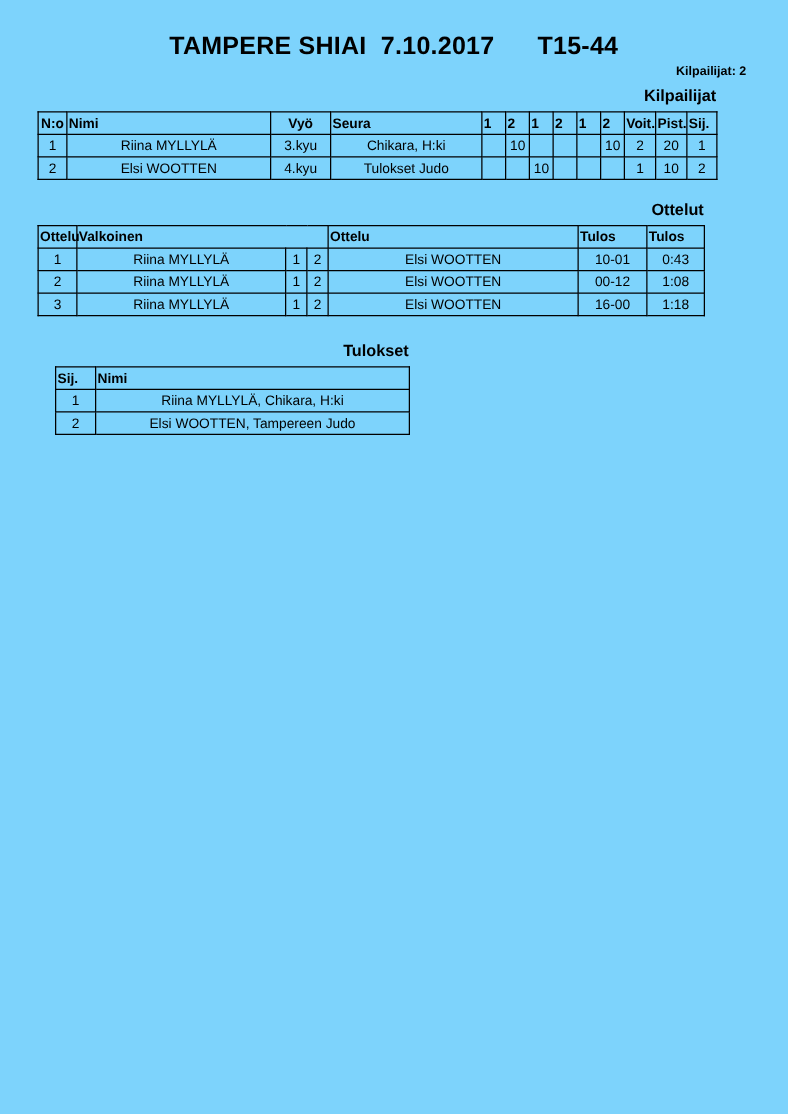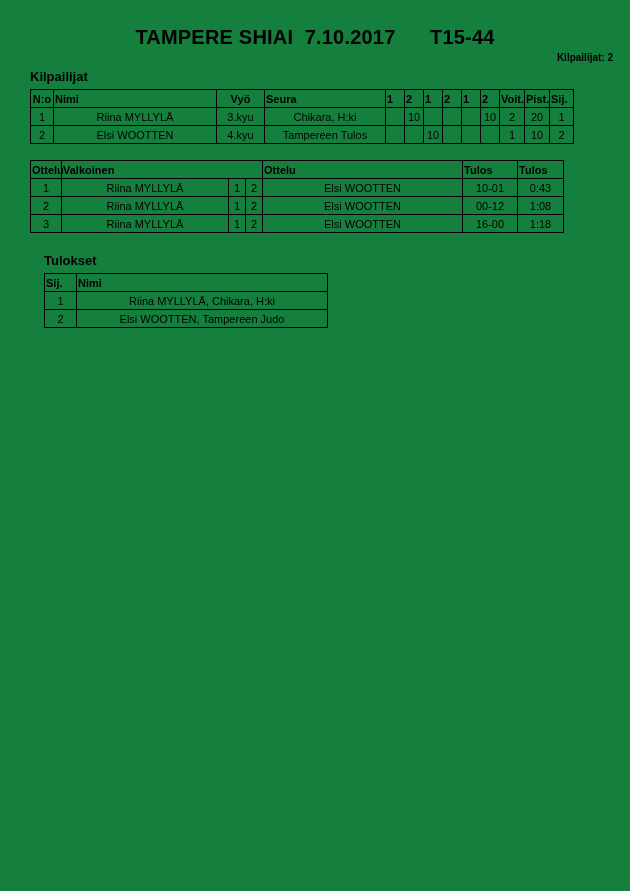--- a/index.html
+++ b/index.html
@@ -1,44 +1,44 @@
 <!DOCTYPE html>
 <html><head>
 <meta charset="utf-8">
 <style>
   html, body { margin: 0; padding: 0; background: #fff; }
   .page {
     position: relative;
     width: 630px;
     height: 891px;
-    background: #15803d;
+    background: #7dd3fc;
     color: #000000;
     font-family: "Liberation Sans", sans-serif;
   }
   .title {
     padding-top: 26px;
     text-align: center;
     font-size: 20px;
     font-weight: bold;
     white-space: pre;
     letter-spacing: 0.2px;
   }
   .participants {
     margin-top: 3px;
-    padding-right: 17px;
+    padding-right: 33px;
     text-align: right;
     font-size: 10px;
     font-weight: bold;
   }
   .section { margin-left: 30px; }
   .sec1 { margin-top: 6px; width: 543px; }
   .sec2 { margin-top: 16px; width: 533px; }
   .sec3 { margin-top: 20px; margin-left: 44px; width: 283px; }
   .section-heading {
-    text-align: left;
+    text-align: right;
     font-weight: bold;
     font-size: 13px;
     margin-bottom: 5px;
   }
   table {
     border-collapse: collapse;
     table-layout: fixed;
     width: 100%;
   }
   th, td {
@@ -110,36 +110,37 @@
           <td class="ac"></td>
           <td class="ac">10</td>
           <td class="ac">2</td>
           <td class="ac">20</td>
           <td class="ac">1</td>
         </tr>
         <tr>
           <td class="ac">2</td>
           <td class="al">Elsi WOOTTEN</td>
           <td class="al">4.kyu</td>
-          <td class="al">Tampereen Tulos</td>
+          <td class="al">Tulokset Judo</td>
           <td class="ac"></td>
           <td class="ac"></td>
           <td class="ac">10</td>
           <td class="ac"></td>
           <td class="ac"></td>
           <td class="ac"></td>
           <td class="ac">1</td>
           <td class="ac">10</td>
           <td class="ac">2</td>
         </tr>
       </tbody>
     </table>
   </div>
 
   <div class="section sec2">
+    <div class="section-heading">Ottelut</div>
     <table>
       <colgroup>
         <col style="width:31px">
           <col style="width:167px">
           <col style="width:17px">
           <col style="width:17px">
         <col style="width:200px">
           <col style="width:55px">
           <col style="width:46px">
       </colgroup>

